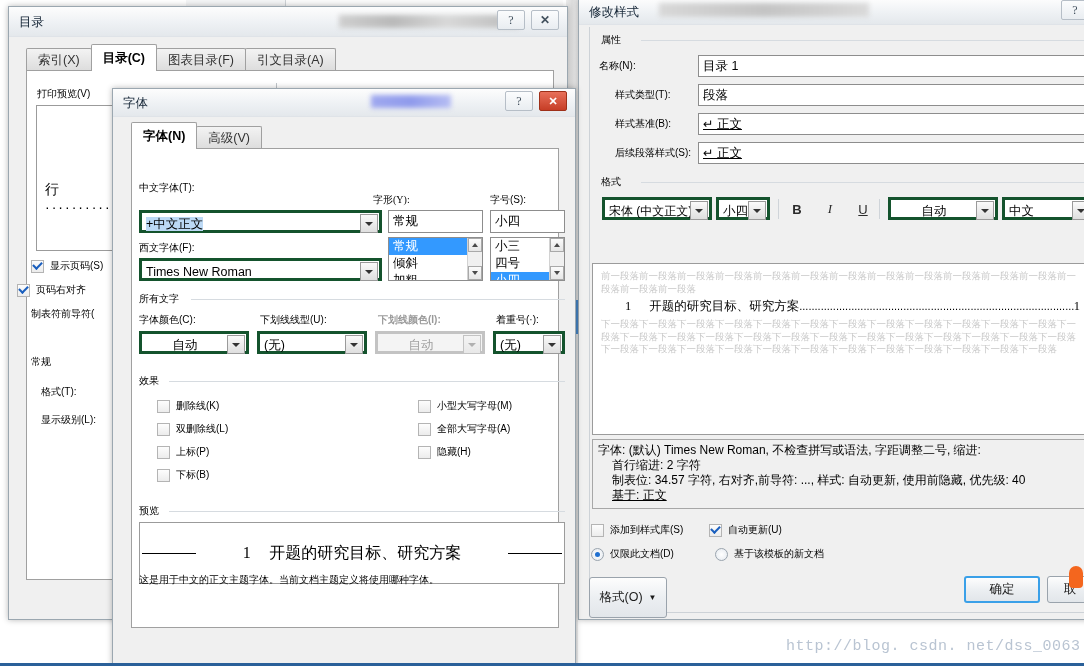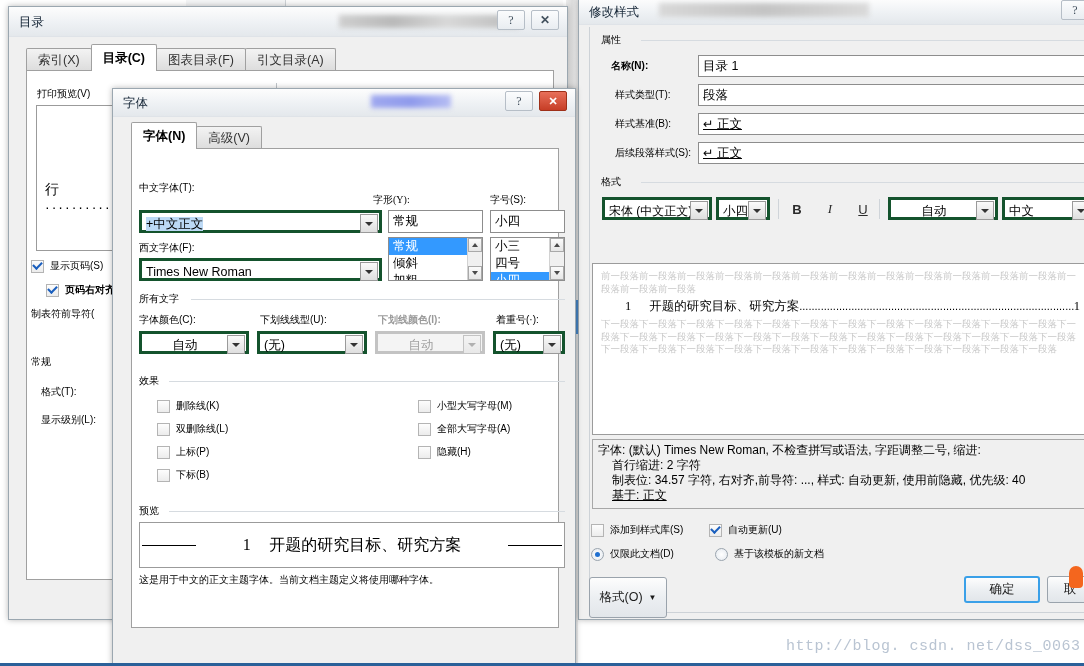--- a/index.html
+++ b/index.html
@@ -172,21 +172,21 @@
       <span>行</span>
       <span style="letter-spacing:2px;">·······························</span>
     </div>
     <div style="text-align:right;font-size:14px;margin-top:5px;">标</div>
   </div>
 
   <div class="chk" style="position:absolute;left:22px;top:252px;">
     <span class="box on"></span>
     <span class="lbl">显示页码(S)</span>
   </div>
-  <div class="chk" style="position:absolute;left:37px;top:276px;font-weight:bold;">
+  <div class="chk" style="position:absolute;left:8px;top:276px;">
     <span class="box on"></span>
     <span class="lbl">页码右对齐</span>
   </div>
   <span class="lbl" style="position:absolute;left:22px;top:300px;">制表符前导符(</span>
 
   <span class="lbl" style="position:absolute;left:22px;top:348px;">常规</span>
   <span class="lbl" style="position:absolute;left:32px;top:378px;">格式(T):</span>
   <span class="lbl" style="position:absolute;left:32px;top:406px;">显示级别(L):</span>
 </div>
 
@@ -195,21 +195,21 @@
     <span class="title-text" style="top:5px;">修改样式</span>
     <div class="blur" style="position:absolute;left:80px;top:4px;width:210px;height:14px;background:linear-gradient(90deg,#d8d8d8,#c4c4c4,#dadada);"></div>
     <div class="tbtn" style="right:8px;top:1px;">?</div>
   </div>
 
   <div style="position:absolute;left:10px;top:28px;width:500px;height:586px;background:#f0f0f0;border:1px solid #cdd2d7;border-top:none;"></div>
 
   <span class="lbl" style="position:absolute;left:22px;top:34px;">属性</span>
   <div class="group-line" style="left:62px;top:41px;width:444px;"></div>
 
-  <span class="lbl" style="position:absolute;left:32px;top:60px;font-weight:bold;">名称(N):</span>
+  <span class="lbl" style="position:absolute;left:20px;top:60px;">名称(N):</span>
   <div class="field" style="position:absolute;left:119px;top:56px;width:400px;">
     <span>目录 1</span>
   </div>
 
   <span class="lbl" style="position:absolute;left:36px;top:89px;">样式类型(T):</span>
   <div class="field" style="position:absolute;left:119px;top:85px;width:400px;">
     <span>段落</span>
   </div>
 
   <span class="lbl" style="position:absolute;left:36px;top:118px;">样式基准(B):</span>
@@ -445,21 +445,21 @@
     <span class="lbl">全部大写字母(A)</span>
   </div>
   <div class="chk" style="position:absolute;left:305px;top:356px;">
     <span class="box"></span>
     <span class="lbl">隐藏(H)</span>
   </div>
 
   <span class="lbl" style="position:absolute;left:26px;top:415px;">预览</span>
   <div class="group-line" style="left:56px;top:422px;width:396px;"></div>
 
-  <div style="position:absolute;left:26px;top:433px;width:426px;height:46px;background:#fff;border:1px solid #9b9b9b;display:flex;align-items:center;justify-content:space-between;">
+  <div style="position:absolute;left:26px;top:433px;width:426px;height:62px;background:#fff;border:1px solid #9b9b9b;display:flex;align-items:center;justify-content:space-between;">
     <div style="width:54px;height:1px;background:#000;margin-left:2px;"></div>
     <div style="flex:1;text-align:center;font-size:16px;">
       <span style="font-family:'Liberation Serif',serif;">1</span>
       <span style="margin-left:14px;">开题的研究目标、研究方案</span>
     </div>
     <div style="width:54px;height:1px;background:#000;margin-right:2px;"></div>
   </div>
   <div class="lbl" style="position:absolute;left:26px;top:484px;">这是用于中文的正文主题字体。当前文档主题定义将使用哪种字体。</div>
 
 </div>

